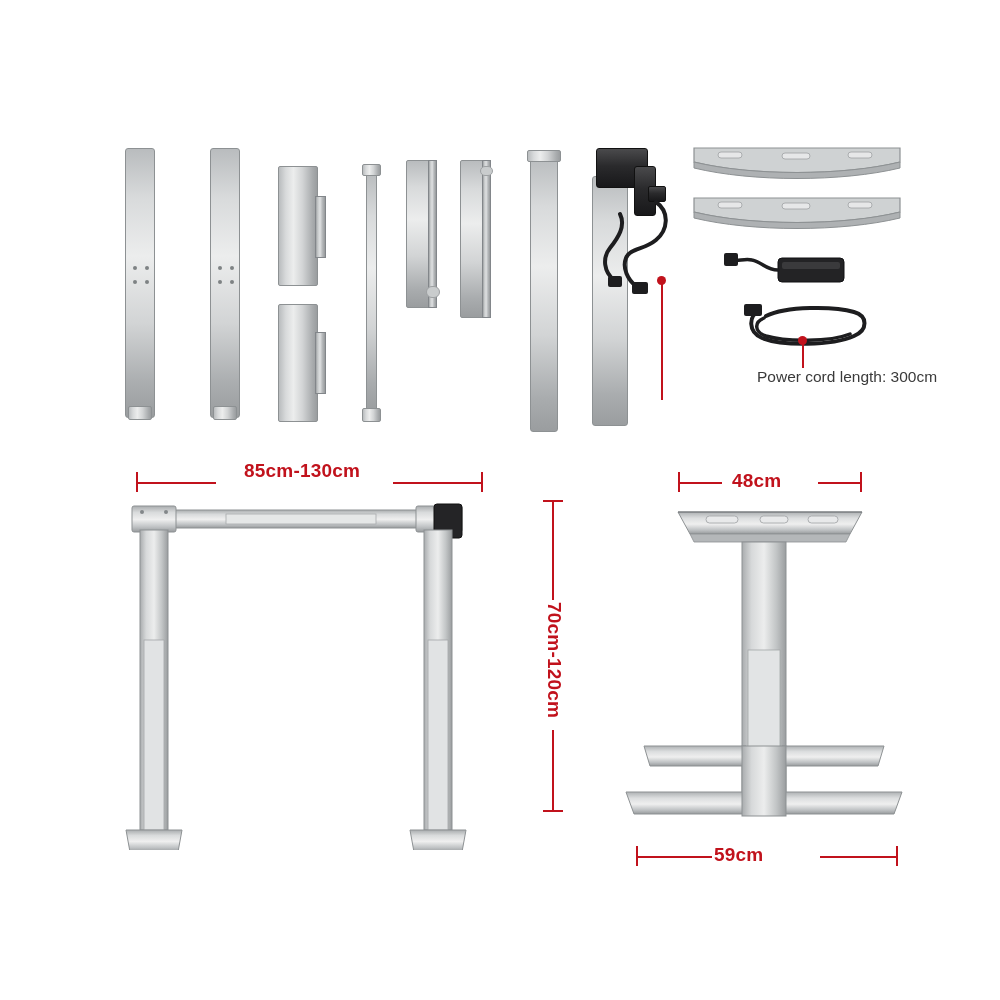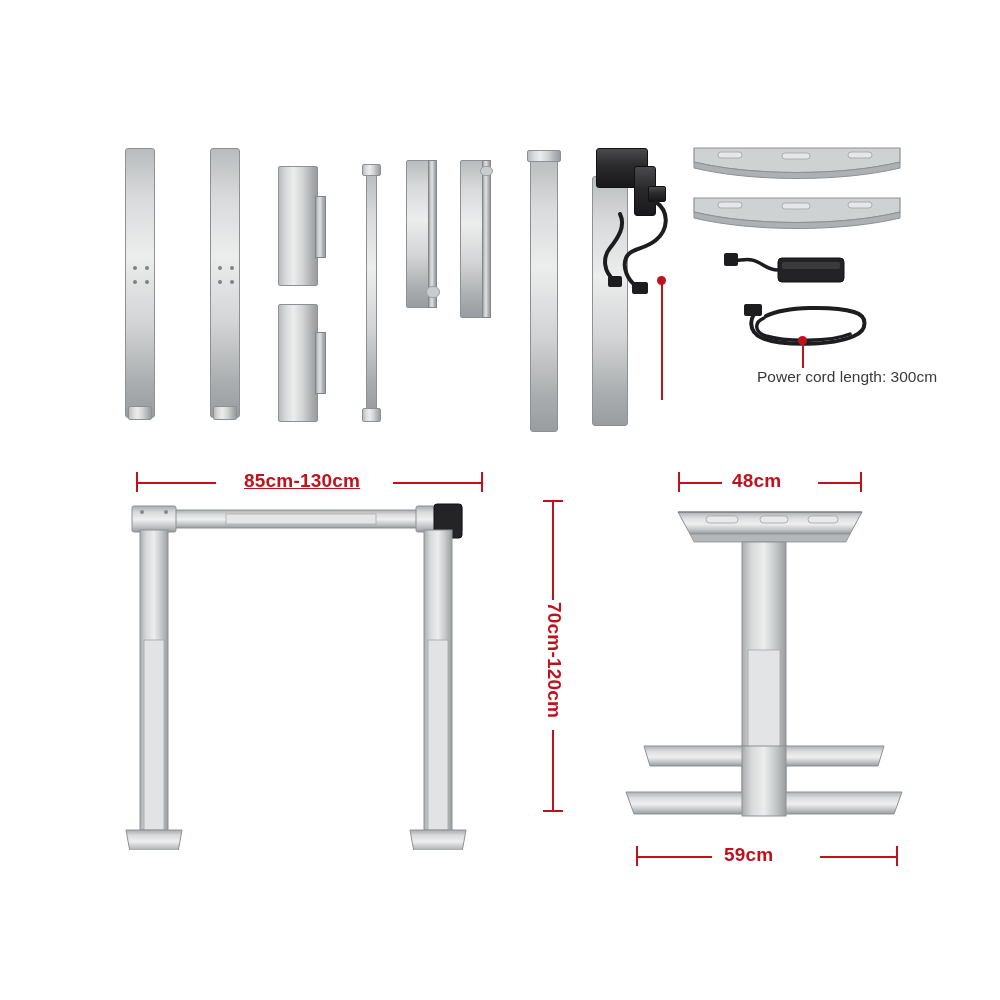--- a/index.html
+++ b/index.html
@@ -191,21 +191,21 @@
     <div class="abs callout-dot" style="left:798px;top:336px;"></div>
     <div class="abs callout-label" style="left:713px;top:368px;margin-left:44px;">Power cord length: 300cm</div>
   </div>
 
   <div class="abs" style="left:100px;top:460px;width:420px;height:400px;">
 
     <div class="abs dim-line-h" style="left:36px;top:22px;width:80px;"></div>
     <div class="abs dim-line-h" style="left:293px;top:22px;width:90px;"></div>
     <div class="abs dim-cap-v" style="left:36px;top:12px;"></div>
     <div class="abs dim-cap-v" style="left:381px;top:12px;"></div>
-    <div class="abs dim-label" style="left:144px;top:10px;text-decoration:underline;">85cm-130cm</div>
+    <div class="abs dim-label" style="left:144px;top:0;">85cm-130cm</div>
 
     <svg class="abs" style="left:20px;top:40px;width:400px;height:350px;" viewBox="0 0 400 350">
       <defs>
         <linearGradient id="gVert" x1="0" y1="0" x2="1" y2="0">
           <stop offset="0%" stop-color="#a9acae"></stop>
           <stop offset="22%" stop-color="#d7d9da"></stop>
           <stop offset="50%" stop-color="#eceded"></stop>
           <stop offset="78%" stop-color="#c2c5c6"></stop>
           <stop offset="100%" stop-color="#9a9d9f"></stop>
         </linearGradient>
@@ -294,16 +294,16 @@
 
       <path d="M6,292 L126,292 L126,314 L14,314 Z" fill="url(#gHorz2)" stroke="#8d9193" stroke-width="1"></path>
       <path d="M162,292 L282,292 L274,314 L162,314 Z" fill="url(#gHorz2)" stroke="#8d9193" stroke-width="1"></path>
       <rect x="122" y="246" width="44" height="70" fill="url(#gVert2)" stroke="#8d9193" stroke-width="1"></rect>
     </svg>
 
     <div class="abs dim-line-h" style="left:36px;top:396px;width:76px;"></div>
     <div class="abs dim-line-h" style="left:220px;top:396px;width:78px;"></div>
     <div class="abs dim-cap-v" style="left:36px;top:386px;"></div>
     <div class="abs dim-cap-v" style="left:296px;top:386px;"></div>
-    <div class="abs dim-label" style="left:124px;top:384px;">59cm</div>
+    <div class="abs dim-label" style="left:114px;top:384px;">59cm</div>
   </div>
 
 </div>
 
 </body></html>

